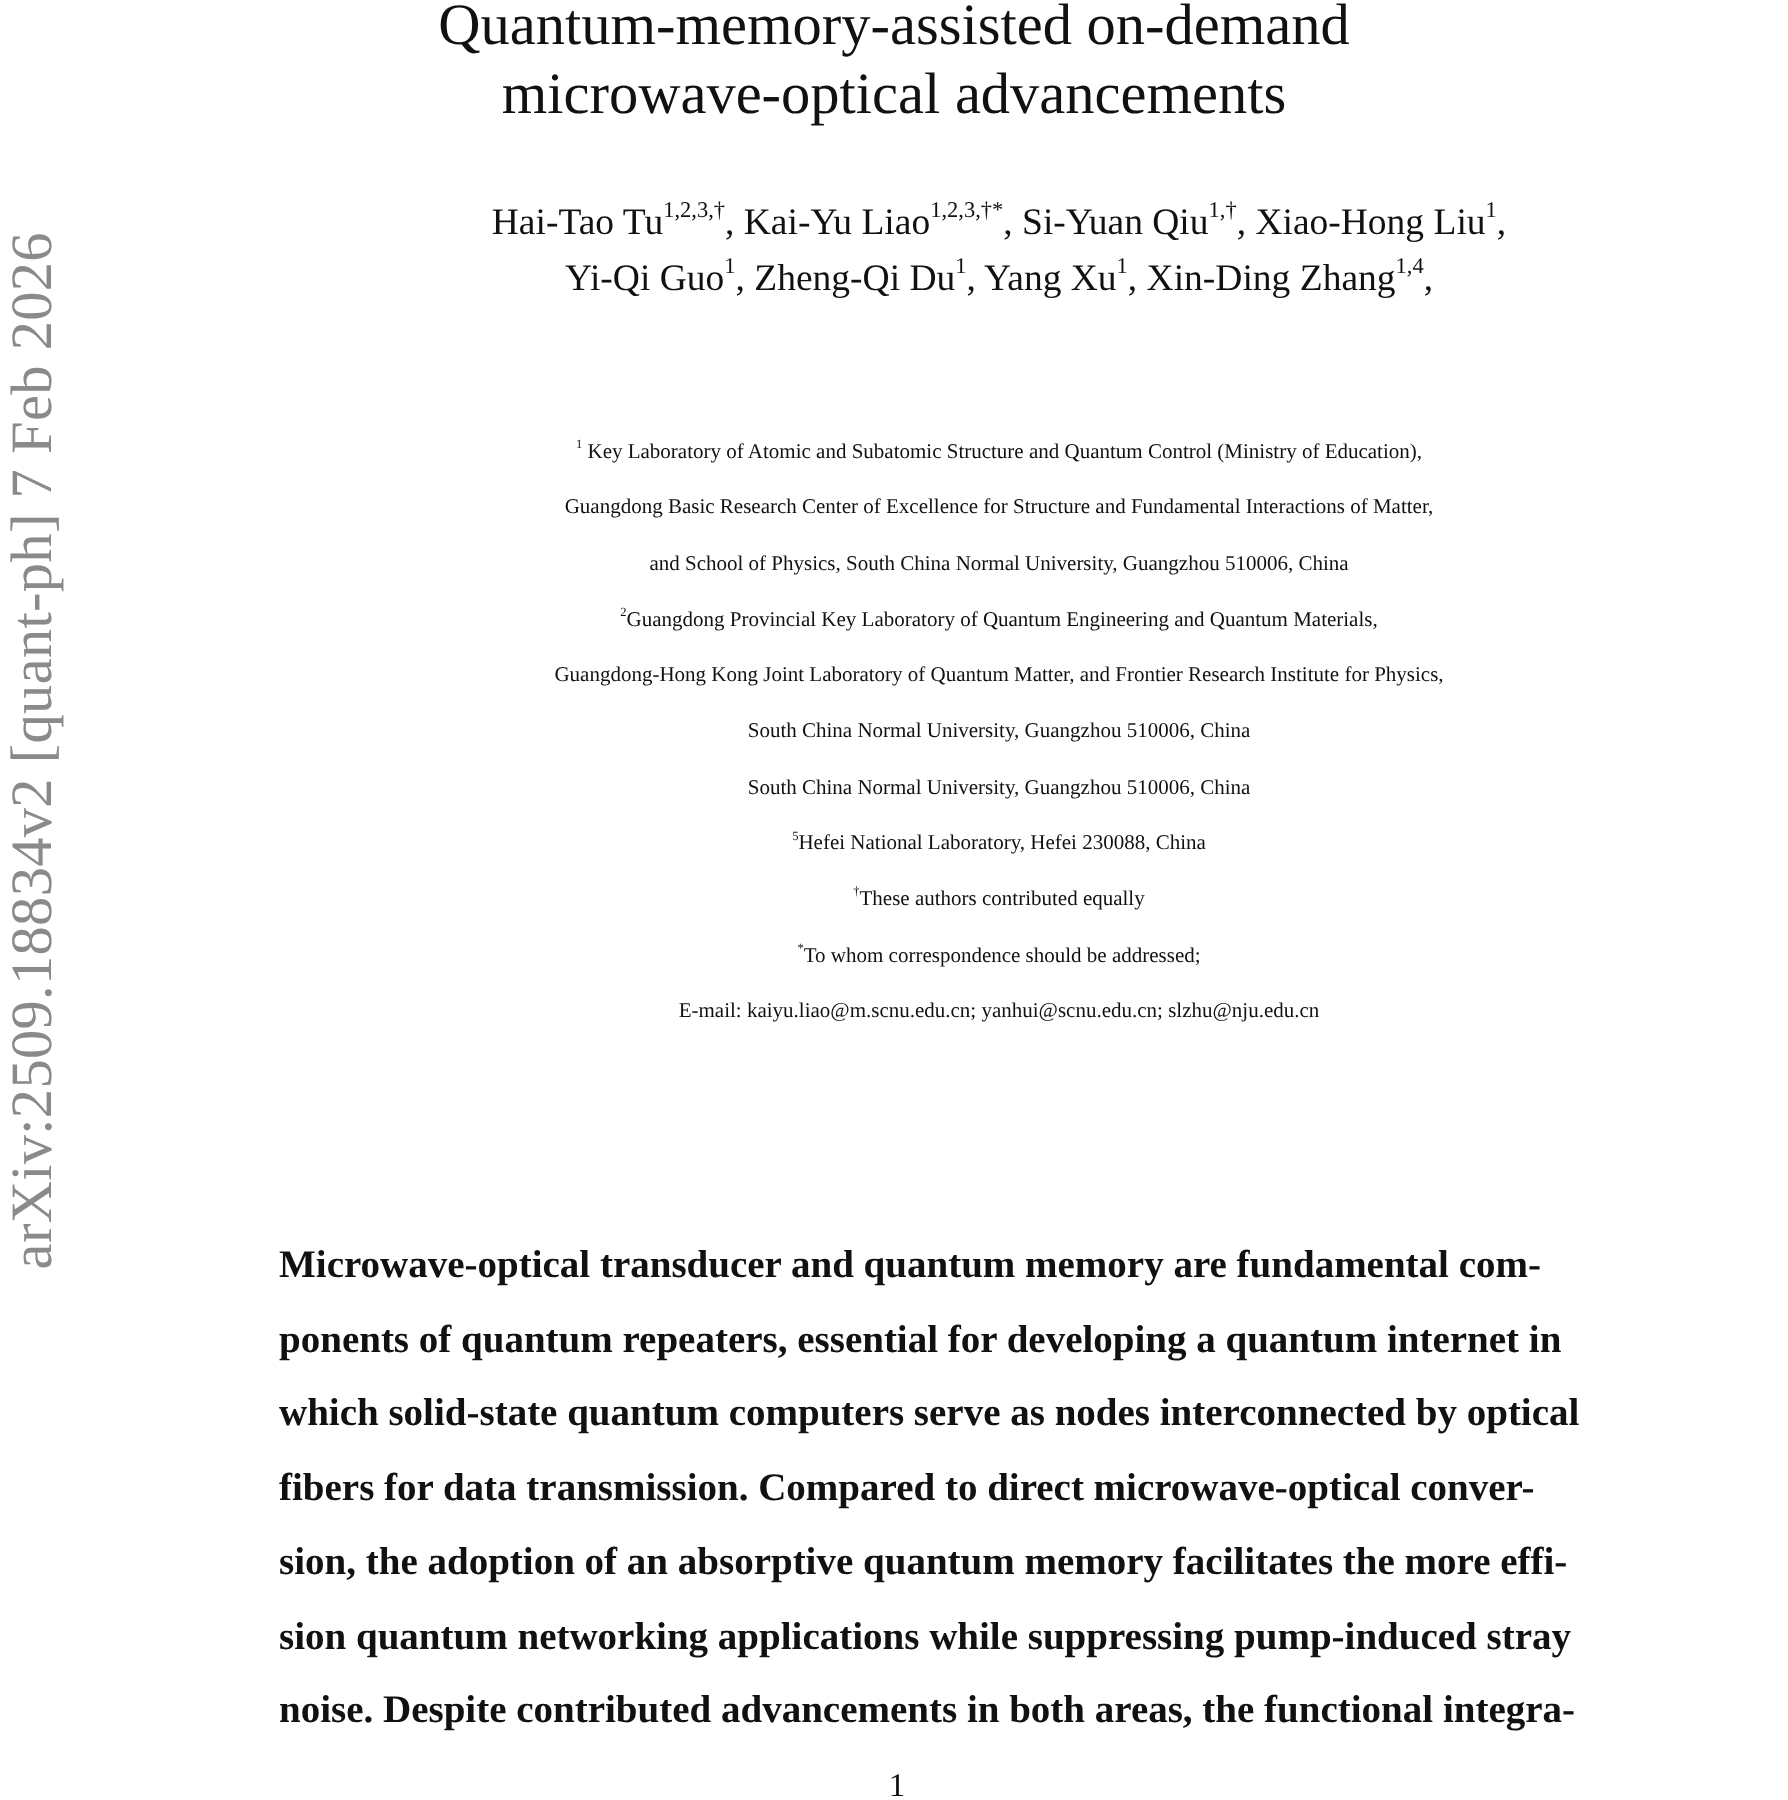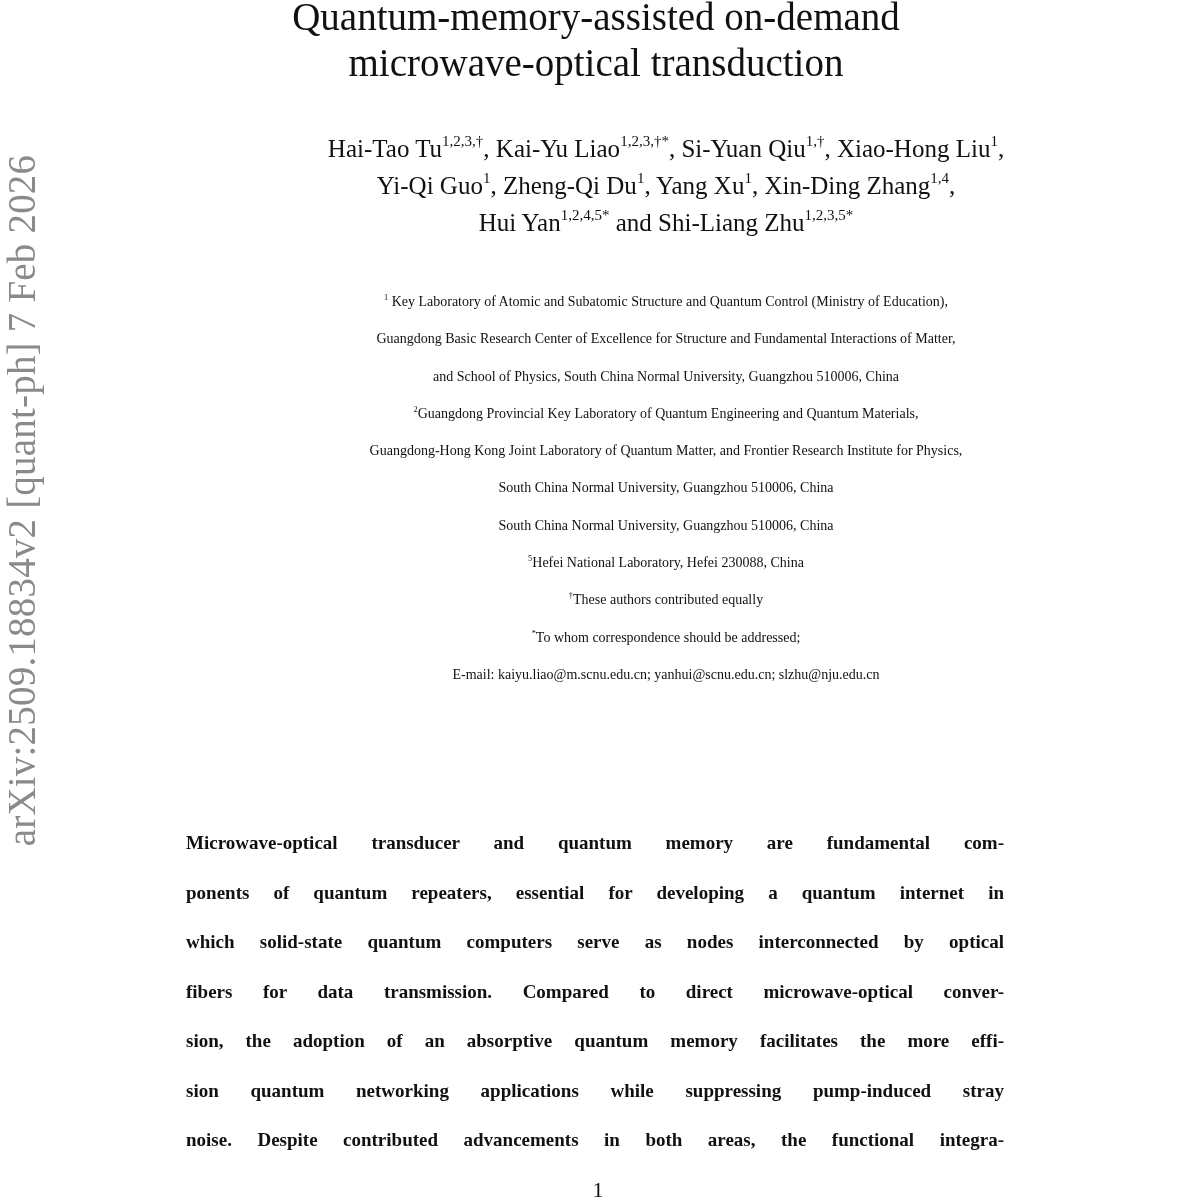--- a/index.html
+++ b/index.html
@@ -27,51 +27,48 @@
   }
   .authors .line { padding-left: 140px; }
   sup { font-size: 60%; line-height: 0; vertical-align: 0.75em; }
   .affils {
     position: absolute; left: 140px; width: 1052px; top: 283px;
     text-align: center; font-size: 14px; line-height: 37.3px;
   }
   .affils div { white-space: nowrap; }
   .abstract {
     position: absolute; left: 186px; width: 818px; top: 818px;
-    font-weight: bold; font-size: 19px; line-height: 49.5px;
+    font-weight: bold; font-size: 26px; line-height: 49.5px;
     text-align: justify;
   }
   .abstract div { text-align-last: justify; white-space: nowrap; }
   .pagenum {
     position: absolute; left: 0; width: 1192px; top: 1177px;
     padding-left: 4px; box-sizing: border-box;
     text-align: center; font-size: 22px;
   }
 </style>
 </head>
 <body>
 
 <div class="arxiv-stamp">
   <span>arXiv:2509.18834v2  [quant-ph]  7 Feb 2026</span>
 </div>
 
 <div class="title">
   <div>Quantum-memory-assisted on-demand</div>
-  <div>microwave-optical transduction</div>
+  <div>microwave-optical advancements</div>
 </div>
 
 <div class="authors">
   <div class="line">
     <span>Hai-Tao Tu</span><sup>1,2,3,†</sup><span>, </span><span>Kai-Yu Liao</span><sup>1,2,3,†*</sup><span>, </span><span>Si-Yuan Qiu</span><sup>1,†</sup><span>, </span><span>Xiao-Hong Liu</span><sup>1</sup><span>,</span>
   </div>
   <div class="line">
     <span>Yi-Qi Guo</span><sup>1</sup><span>, </span><span>Zheng-Qi Du</span><sup>1</sup><span>, </span><span>Yang Xu</span><sup>1</sup><span>, </span><span>Xin-Ding Zhang</span><sup>1,4</sup><span>,</span>
-  </div>
-  <div class="line">
-    <span>Hui Yan</span><sup>1,2,4,5*</sup><span style="white-space:pre"> and </span><span>Shi-Liang Zhu</span><sup>1,2,3,5*</sup>
   </div>
 </div>
 
 <div class="affils">
   <div><sup>1</sup><span> Key Laboratory of Atomic and Subatomic Structure and Quantum Control (Ministry of Education),</span></div>
   <div><span>Guangdong Basic Research Center of Excellence for Structure and Fundamental Interactions of Matter,</span></div>
   <div><span>and School of Physics, South China Normal University, Guangzhou 510006, China</span></div>
   <div><sup>2</sup><span>Guangdong Provincial Key Laboratory of Quantum Engineering and Quantum Materials,</span></div>
   <div><span>Guangdong-Hong Kong Joint Laboratory of Quantum Matter, and Frontier Research Institute for Physics,</span></div>
   <div><span>South China Normal University, Guangzhou 510006, China</span></div>

